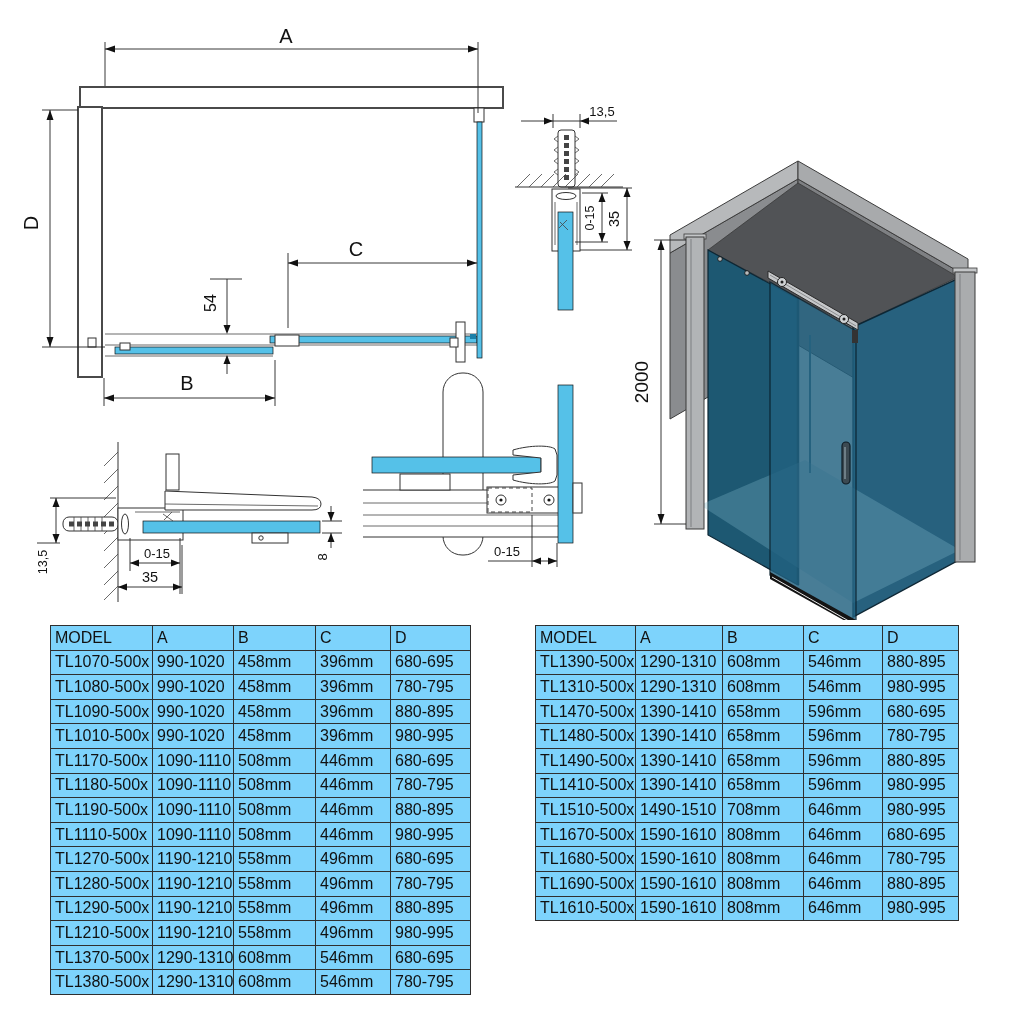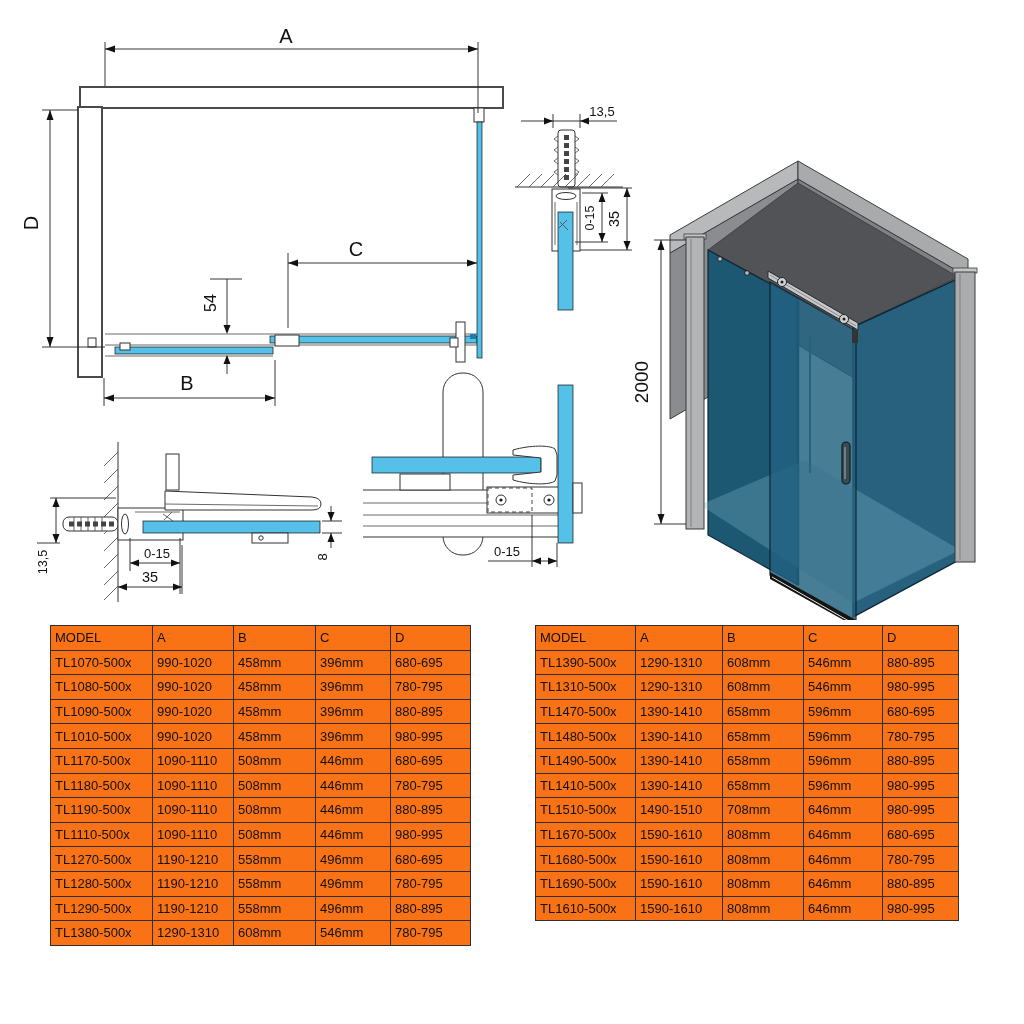--- a/index.html
+++ b/index.html
@@ -9,21 +9,21 @@
   .ln{stroke:#333;stroke-width:1;fill:none;}
   .thin{stroke:#444;stroke-width:0.8;fill:none;}
   .dim{stroke:#222;stroke-width:0.9;fill:none;}
   .thk{stroke:#4a4a4a;stroke-width:2;fill:#fff;}
   .wht{fill:#fff;stroke:#333;stroke-width:1;}
   .gls{fill:#55c1e8;stroke:#111;stroke-width:0.7;}
   .arr{fill:#111;stroke:none;}
   .lab{font-size:20px;}
   .lab-s{font-size:16px;}
   .lab-d{font-size:13px;}
-  table.spec{border-collapse:collapse;table-layout:fixed;font-size:13px;color:#111;border:1.5px solid #222;background:#f97316;}
+  table.spec{border-collapse:collapse;table-layout:fixed;font-size:16px;color:#111;border:1.5px solid #222;background:#7dd3fc;}
   table.spec th,table.spec td{border:1px solid #2f2f2f;padding:0 4px;height:24.6px;box-sizing:border-box;text-align:left;font-weight:normal;overflow:hidden;white-space:nowrap;}
 </style>
 </head>
 <body>
 
 <svg class="abs" style="left:20px;top:10px" width="500" height="420" viewBox="0 0 500 420">
 
   <rect class="thk" x="60" y="77" width="423" height="21"></rect>
   <rect class="thk" x="58" y="97" width="24" height="270"></rect>
 
@@ -407,20 +407,34 @@
         <td>780-795</td>
       </tr>
       <tr>
         <td>TL1290-500x</td>
         <td>1190-1210</td>
         <td>558mm</td>
         <td>496mm</td>
         <td>880-895</td>
       </tr>
       <tr>
+        <td>TL1210-500x</td>
+        <td>1190-1210</td>
+        <td>558mm</td>
+        <td>496mm</td>
+        <td>980-995</td>
+      </tr>
+      <tr>
+        <td>TL1370-500x</td>
+        <td>1290-1310</td>
+        <td>608mm</td>
+        <td>546mm</td>
+        <td>680-695</td>
+      </tr>
+      <tr>
         <td>TL1380-500x</td>
         <td>1290-1310</td>
         <td>608mm</td>
         <td>546mm</td>
         <td>780-795</td>
       </tr>
     </tbody>
 </table>
 
 <table class="spec abs" style="left:535px;top:625px;width:423px">

